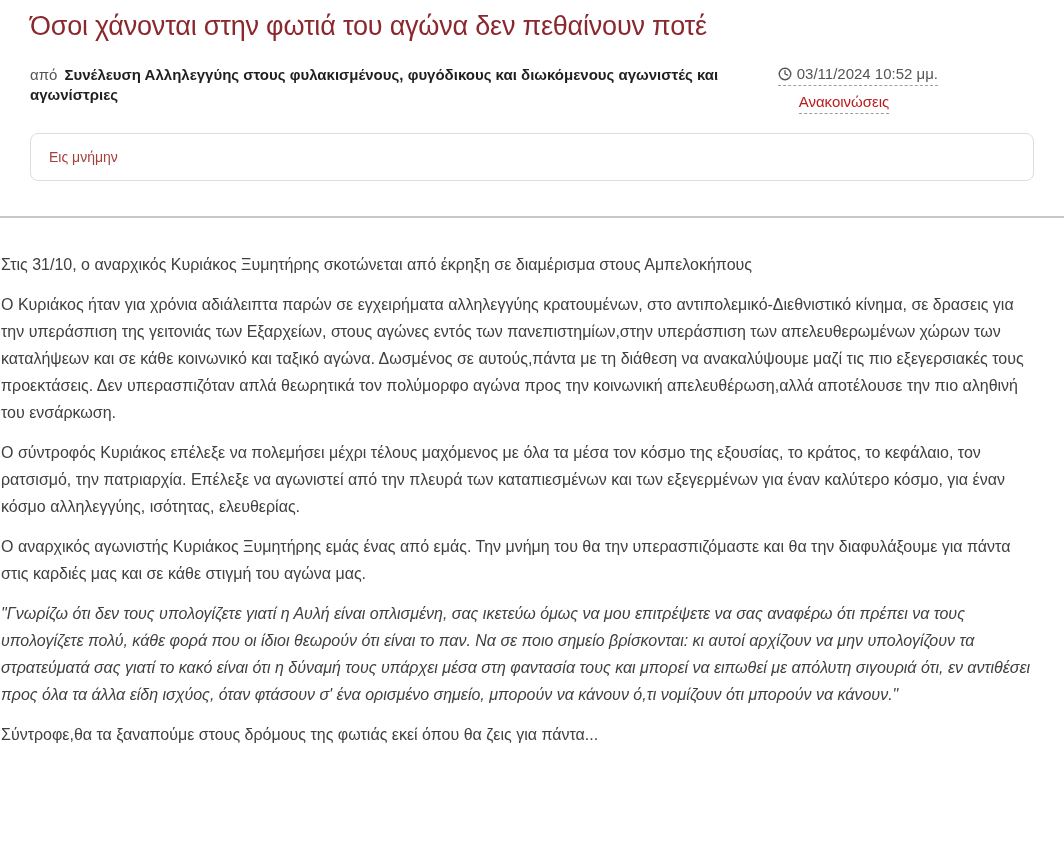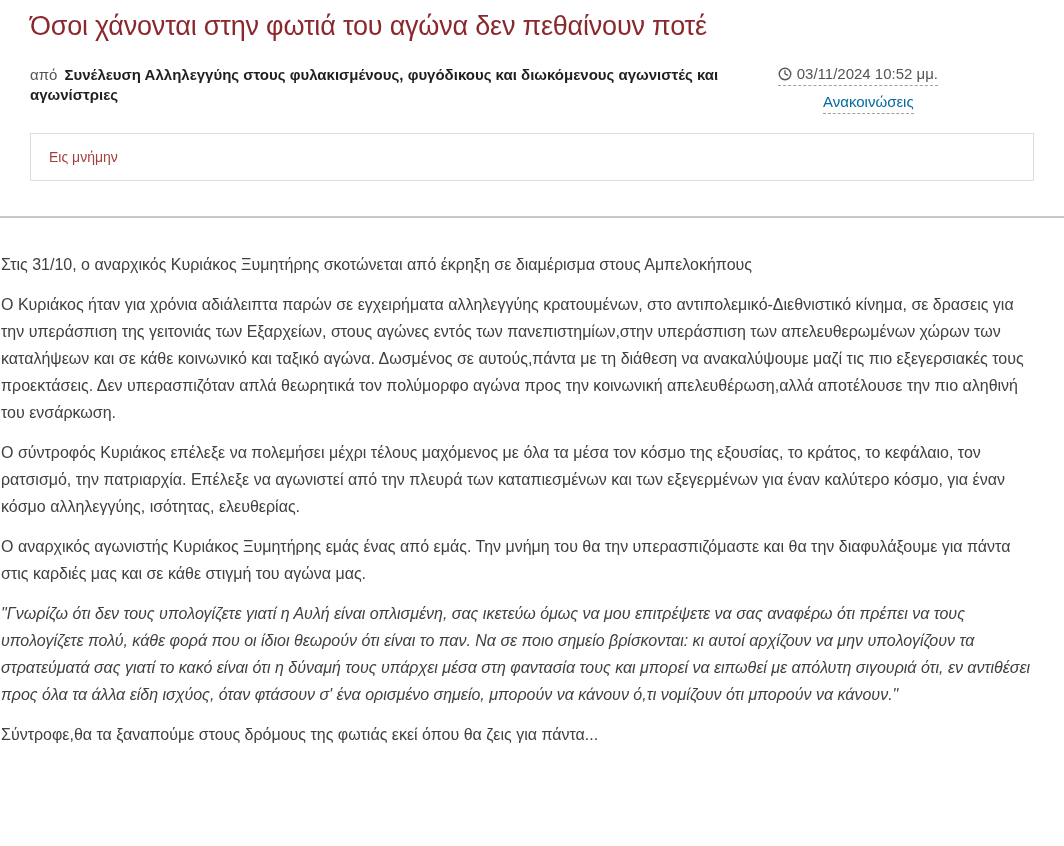--- a/index.html
+++ b/index.html
@@ -38,44 +38,43 @@
   }
   .byline-prefix { margin-right: 3px; }
   .byline-author { color: #1f1f1f; font-weight: bold; }
 
   .meta-block {
     margin-left: auto;
     margin-right: 96px;
     white-space: nowrap;
     font-size: 15px;
     color: #555;
-    text-align: center;
   }
   .date-wrap {
     display: inline-flex;
     align-items: center;
     gap: 5px;
     border-bottom: 1px dashed #a0a0a0;
     padding-bottom: 3px;
     cursor: default;
   }
   .clock { flex: 0 0 auto; margin-top: 1px; }
   .category-line { margin: 7px 0 0 21px; }
   .category-link {
-    color: #0369a1;
+    color: #b91c1c;
     text-decoration: none;
     border-bottom: 1px dashed #a89a96;
     padding-bottom: 3px;
     cursor: pointer;
   }
 
   .tag-box {
     margin-top: 23px;
     border: 1px solid #ddd;
-    border-radius: 0;
+    border-radius: 8px;
     padding: 14px 18px;
     background: #fff;
   }
   .tag-link {
     font-size: 14px;
     color: #a5413c;
     text-decoration: none;
     cursor: pointer;
   }
 

